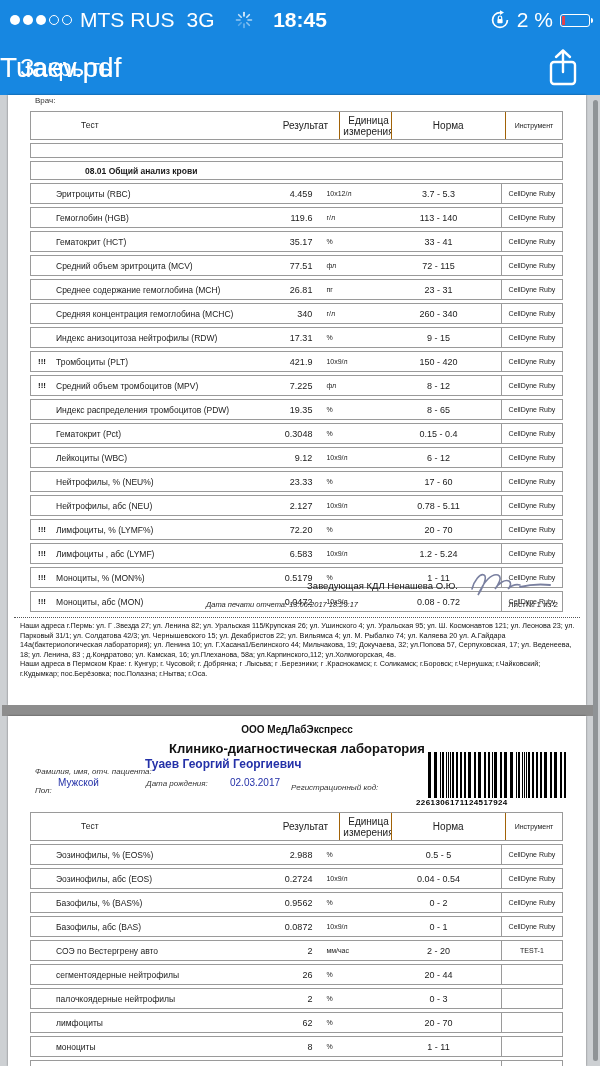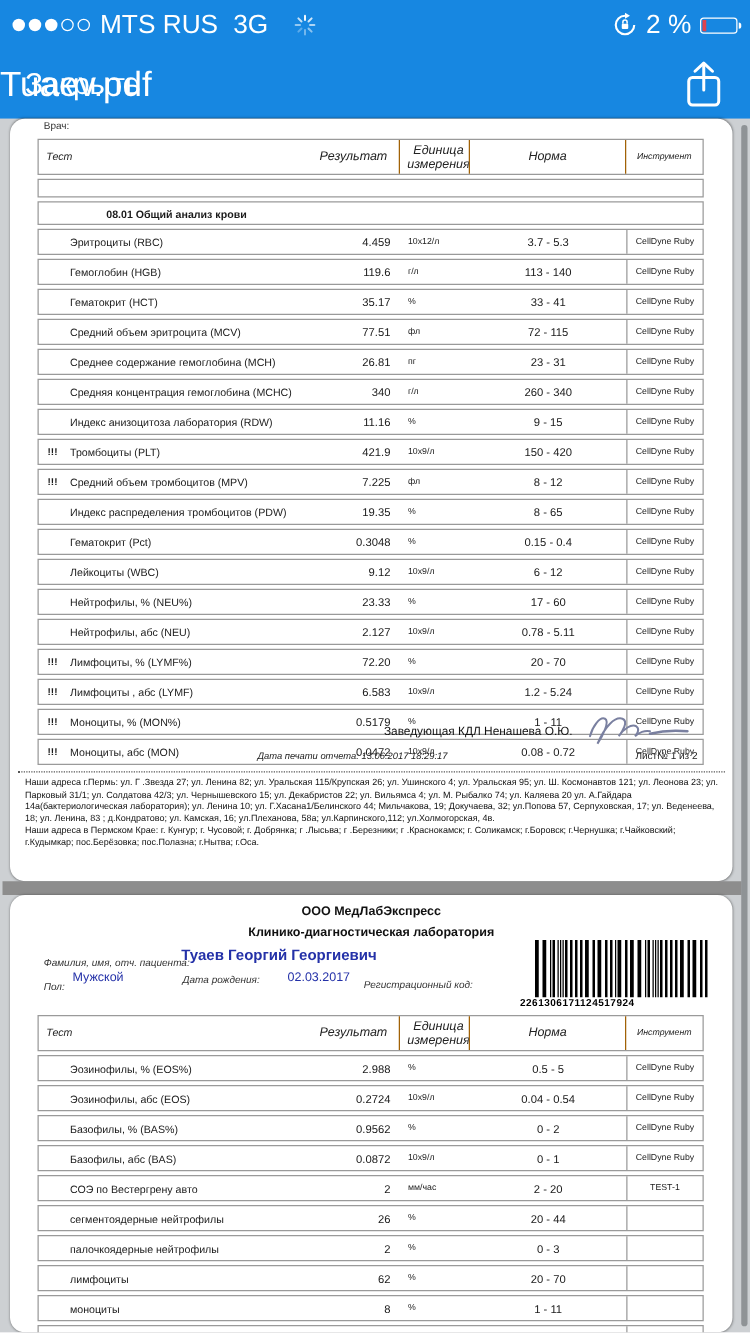--- a/index.html
+++ b/index.html
@@ -21,36 +21,36 @@
   .batt:after{content:"";position:absolute;right:-4px;top:3px;width:2.5px;height:5px;background:#fff;border-radius:0 2px 2px 0;}
   .batt-fill{position:absolute;left:1px;top:1px;bottom:1px;width:3px;background:#e0434d;}
 
   .navbar{position:relative;height:55px;display:flex;align-items:center;padding:0 20px;}
   .nav-title{position:absolute;left:0;right:0;text-align:left;font-size:28px;color:#fff;}
   .nav-close{font-size:24px;color:#fff;cursor:pointer;z-index:2;}
   .nav-share{margin-left:auto;z-index:2;cursor:pointer;display:flex;}
 
   
   .pdf-area{position:absolute;top:95px;left:0;right:0;bottom:0;background:#cdd0d3;}
-  .page{position:absolute;left:8px;right:14px;background:#fff;box-shadow:0 0 2px rgba(0,0,0,.45);border-radius:12px;}
+  .page{position:absolute;left:8px;right:14px;background:#fff;box-shadow:0 0 2px rgba(0,0,0,.45);}
   #page1{top:0;height:610px;}
   .page-gap{position:absolute;top:610px;left:2px;right:7px;height:11px;background:#8d8d8d;}
   #page2{top:621px;bottom:0;}
   .scroll-indicator{position:absolute;right:2px;top:5px;bottom:5px;width:5px;border-radius:3px;background:rgba(92,96,100,.55);}
 
   
   .tbl{margin:0 23px 0 22px;color:#1a1a1a;}
   .row{display:flex;align-items:stretch;border:1px solid #9a9a9a;margin-bottom:3px;background:#fff;}
   .cell{display:flex;align-items:center;box-sizing:border-box;overflow:hidden;white-space:nowrap;}
   .c-test{flex:0 0 42%;}
   .c-result{flex:0 0 12.5%;justify-content:flex-end;padding-right:8px;font-size:9px;}
   .c-unit{flex:0 0 10.5%;padding-left:6px;font-size:7px;}
   .c-norm{flex:0 0 23.5%;justify-content:center;font-size:9px;}
   .c-instr{flex:0 0 11.5%;justify-content:center;font-size:7px;border-left:1px solid #9a9a9a;}
-  .hdr{height:27px;font-style:italic;font-size:8.5px;color:#222;}
+  .hdr{height:27px;font-size:8.5px;color:#222;padding-left:44px;}
   .hdr .cell{justify-content:center;text-align:center;white-space:normal;line-height:1.1;}
   .hdr .c-test{justify-content:flex-start;padding-left:6px;}
   .hdr .c-result,.hdr .c-unit,.hdr .c-norm{border-right:1px solid #a16207;font-size:10px;}
   .hdr .c-instr{border-left:none;}
   .row-empty{height:13px;}
   .row-section{height:17px;font-weight:bold;font-size:8.5px;display:flex;align-items:center;padding-left:54px;}
   .row-data{height:19px;font-size:8.5px;}
   .flag{width:18px;padding-left:7px;font-weight:bold;font-size:8px;flex:none;}
   .tname{font-size:8.5px;}
 
@@ -60,21 +60,21 @@
   .sigline{position:absolute;top:472px;left:0;right:30px;display:flex;justify-content:flex-end;align-items:center;font-size:9.5px;color:#111;}
   .sig-svg{margin-left:6px;}
   .dateline{position:absolute;top:505px;left:0;right:0;height:12px;font-size:7.5px;color:#222;}
   .print-date{position:absolute;left:198px;font-style:italic;}
   .sheet{position:absolute;right:28px;font-size:8px;}
   .addr{position:absolute;top:522px;left:6px;right:6px;border-top:1px dotted #555;padding:3px 4px 0 6px;font-size:7.2px;line-height:1.33;color:#111;}
   .addr p{margin:0;}
 
   
   .p2head{position:absolute;top:8px;left:0;right:0;text-align:center;font-weight:bold;font-size:10px;color:#111;}
-  .p2sub{position:absolute;top:25px;left:0;right:0;text-align:center;font-weight:bold;font-size:10px;color:#111;}
+  .p2sub{position:absolute;top:25px;left:0;right:0;text-align:center;font-weight:bold;font-size:13px;color:#111;}
   .plabel{font-style:italic;font-size:8px;color:#333;}
   .pblue{color:#2431a8;}
   .pname{position:absolute;top:44px;left:27px;}
   .pname .val{font-weight:bold;font-size:12px;position:absolute;left:110px;top:-3px;white-space:nowrap;}
   .prow2{position:absolute;top:63px;left:27px;right:0;height:14px;}
   .sexv{position:absolute;left:23px;top:-2px;font-size:10px;white-space:nowrap;}
   .birthl{position:absolute;left:111px;top:0;}
   .birthv{position:absolute;left:195px;top:-2px;font-size:10px;white-space:nowrap;}
   .regl{position:absolute;left:256px;top:4px;}
   .barcode{position:absolute;top:36px;left:420px;width:140px;height:46px;}
@@ -104,20 +104,21 @@
             <line x1="14.3" y1="3.7" x2="11.8" y2="6.2" opacity=".8"></line>
             <line x1="16.5" y1="9" x2="13" y2="9" opacity=".65"></line>
             <line x1="14.3" y1="14.3" x2="11.8" y2="11.8" opacity=".5"></line>
             <line x1="9" y1="16.5" x2="9" y2="13" opacity=".4"></line>
             <line x1="3.7" y1="14.3" x2="6.2" y2="11.8" opacity=".3"></line>
             <line x1="1.5" y1="9" x2="5" y2="9" opacity=".55"></line>
             <line x1="3.7" y1="3.7" x2="6.2" y2="6.2" opacity=".75"></line>
           </g>
         </svg>
       </span>
+      <span class="sb-time">18:45</span>
       <div class="sb-right">
         <span style="display:flex;">
           <svg width="20" height="20" viewBox="0 0 20 20">
             <path d="M10 2.6 A 7.4 7.4 0 1 0 17.4 10" fill="none" stroke="#fff" stroke-width="1.7"></path>
             <path d="M10 0.2 L14 2.6 L10 5 Z" fill="#fff"></path>
             <rect x="7.4" y="9" width="5.2" height="4.2" rx="0.8" fill="#fff"></rect>
             <path d="M8.3 9 v-1.3 a1.7 1.7 0 0 1 3.4 0 V9" fill="none" stroke="#fff" stroke-width="1.2"></path>
           </svg>
         </span>
         <span>2 %</span>
@@ -215,23 +216,23 @@
                   <span class="tname">Средняя концентрация гемоглобина (MCHC)</span>
                 </div>
                 <div class="cell c-result">340</div>
                 <div class="cell c-unit">г/л</div>
                 <div class="cell c-norm">260 - 340</div>
                 <div class="cell c-instr">CellDyne Ruby</div>
               </div>
               <div class="row row-data">
                 <div class="cell c-test">
                   <span class="flag"></span>
-                  <span class="tname">Индекс анизоцитоза лаборатория (RDW)</span>
-                </div>
-                <div class="cell c-result">11.16</div>
+                  <span class="tname">Индекс анизоцитоза нейтрофилы (RDW)</span>
+                </div>
+                <div class="cell c-result">17.31</div>
                 <div class="cell c-unit">%</div>
                 <div class="cell c-norm">9 - 15</div>
                 <div class="cell c-instr">CellDyne Ruby</div>
               </div>
               <div class="row row-data">
                 <div class="cell c-test">
                   <span class="flag">!!!</span>
                   <span class="tname">Тромбоциты (PLT)</span>
                 </div>
                 <div class="cell c-result">421.9</div>

